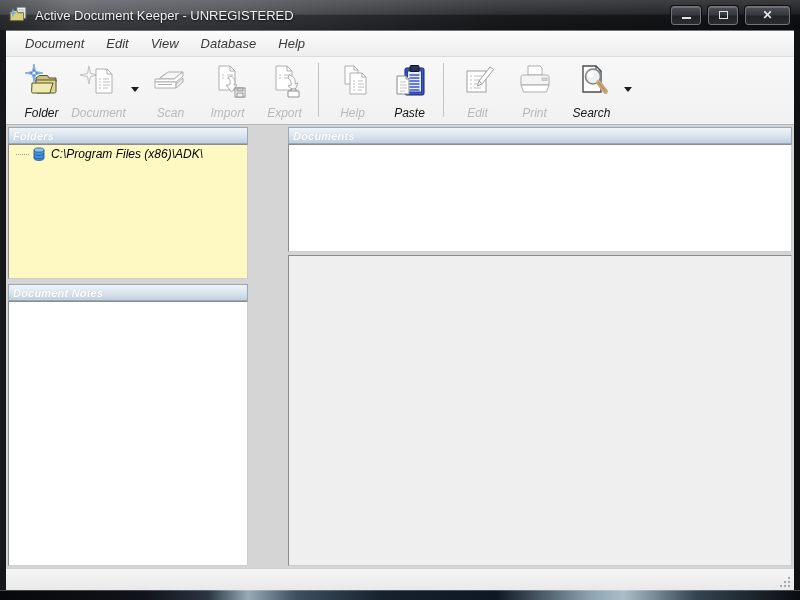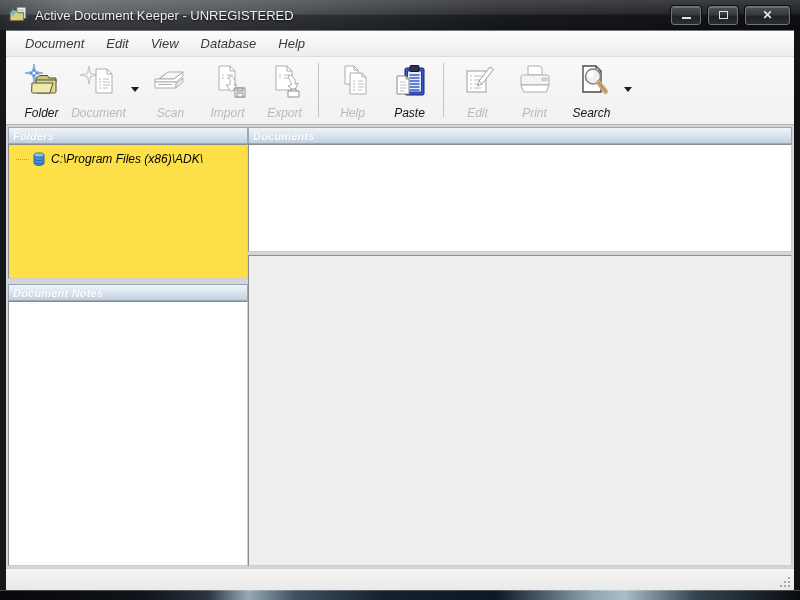--- a/index.html
+++ b/index.html
@@ -46,29 +46,29 @@
   .tb-icon svg { width:40px; height:36px; }
   .tb-label { font-size:12px; color:#161616; margin-top:6px; }
   .tb-btn.disabled .tb-label { color:#b9b9b9; }
   .tb-sep { width:1px; height:54px; background:#c4c4c4; margin:3px 5px 0 5px; flex:0 0 1px; }
   .tb-drop { width:15px; height:58px; display:flex; align-items:center; justify-content:center; cursor:pointer; }
   .drop-arrow { width:0; height:0; border-left:4px solid transparent; border-right:4px solid transparent; border-top:5px solid #1c1c1c; }
 
   
   .main { flex:1; display:flex; background:#d5d5d5; padding:2px; min-height:0; }
   .col-left { flex:0 0 240px; display:flex; flex-direction:column; gap:5px; min-height:0; }
-  .col-right { flex:1; display:flex; flex-direction:column; gap:3px; min-width:0; min-height:0; }
+  .col-right { flex:1; display:flex; flex-direction:column; gap:3px; min-width:0; min-height:0;padding-left:40px; }
   .panel { display:flex; flex-direction:column; min-height:0; }
   .panel-header { flex:0 0 17px; background:linear-gradient(180deg,#eff4fa 0%,#dde7f1 45%,#c2d0de 100%);
     border:1px solid #9aa7b4; color:#ffffff; font-size:11px; font-weight:bold;
     padding:2px 0 0 4px; letter-spacing:0.2px; text-shadow:0 0 1px rgba(160,175,190,0.7); }
   .panel-body { flex:1; border:1px solid #8c8c8c; border-right-color:#cdcdcd; border-bottom-color:#cdcdcd;
     background:#fff; min-height:0; overflow:hidden; }
   .panel-folders { flex:0 0 152px; }
-  .panel-folders .panel-body { background:#fde047; padding-top:5px; }
+  .panel-folders .panel-body { background:#fef9c3; }
   .panel-documents { flex:0 0 125px; }
   .panel-preview { flex:1; }
   .panel-preview .panel-body { background:#efefef; }
   .panel-notes { flex:1; }
 
   .tree-item { display:flex; align-items:center; height:18px; font-size:12px; color:#000; cursor:pointer; }
   .tree-branch { width:13px; margin-left:7px; border-top:1px dotted #9a9a9a; flex:0 0 13px; }
   .tree-icon { width:16px; height:16px; margin:0 4px 0 2px; flex:0 0 16px; }
   .tree-icon svg { width:16px; height:16px; display:block; }
   .tree-label { white-space:nowrap; }

